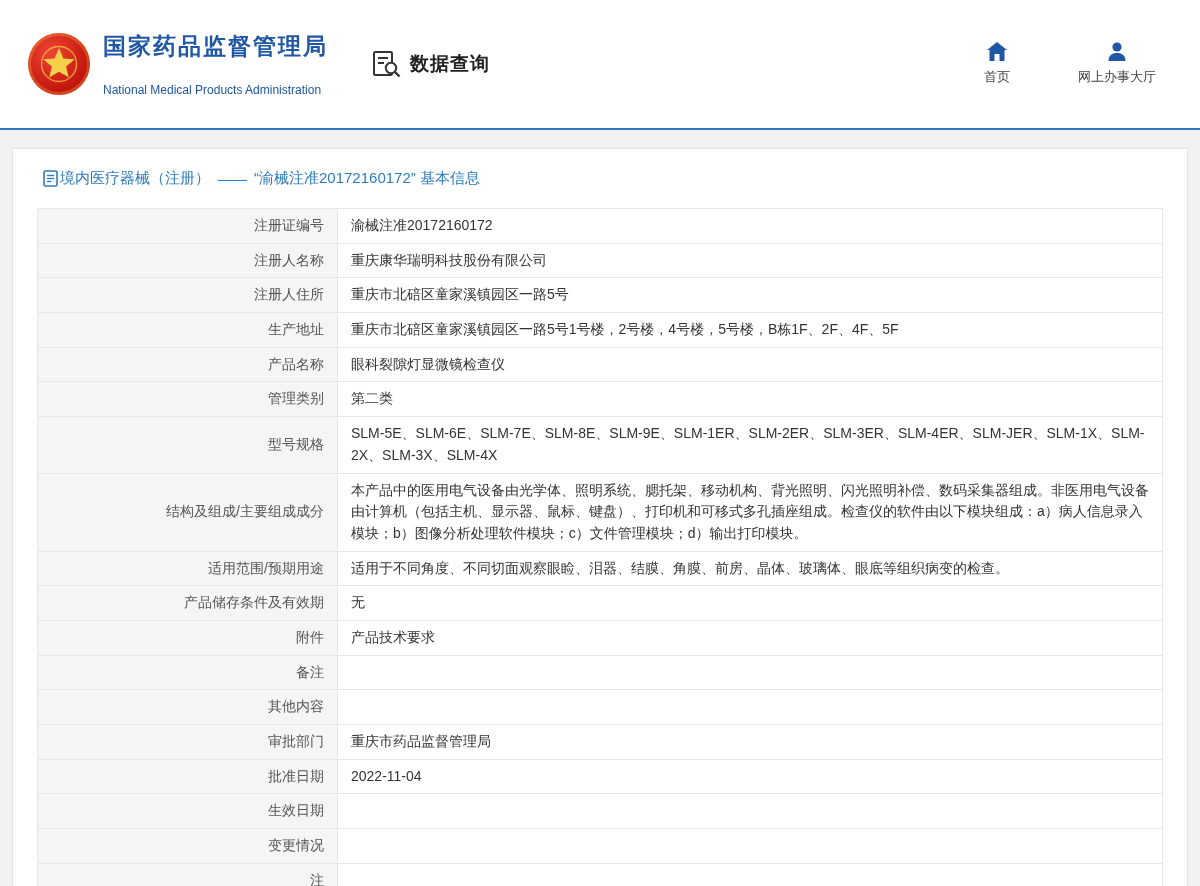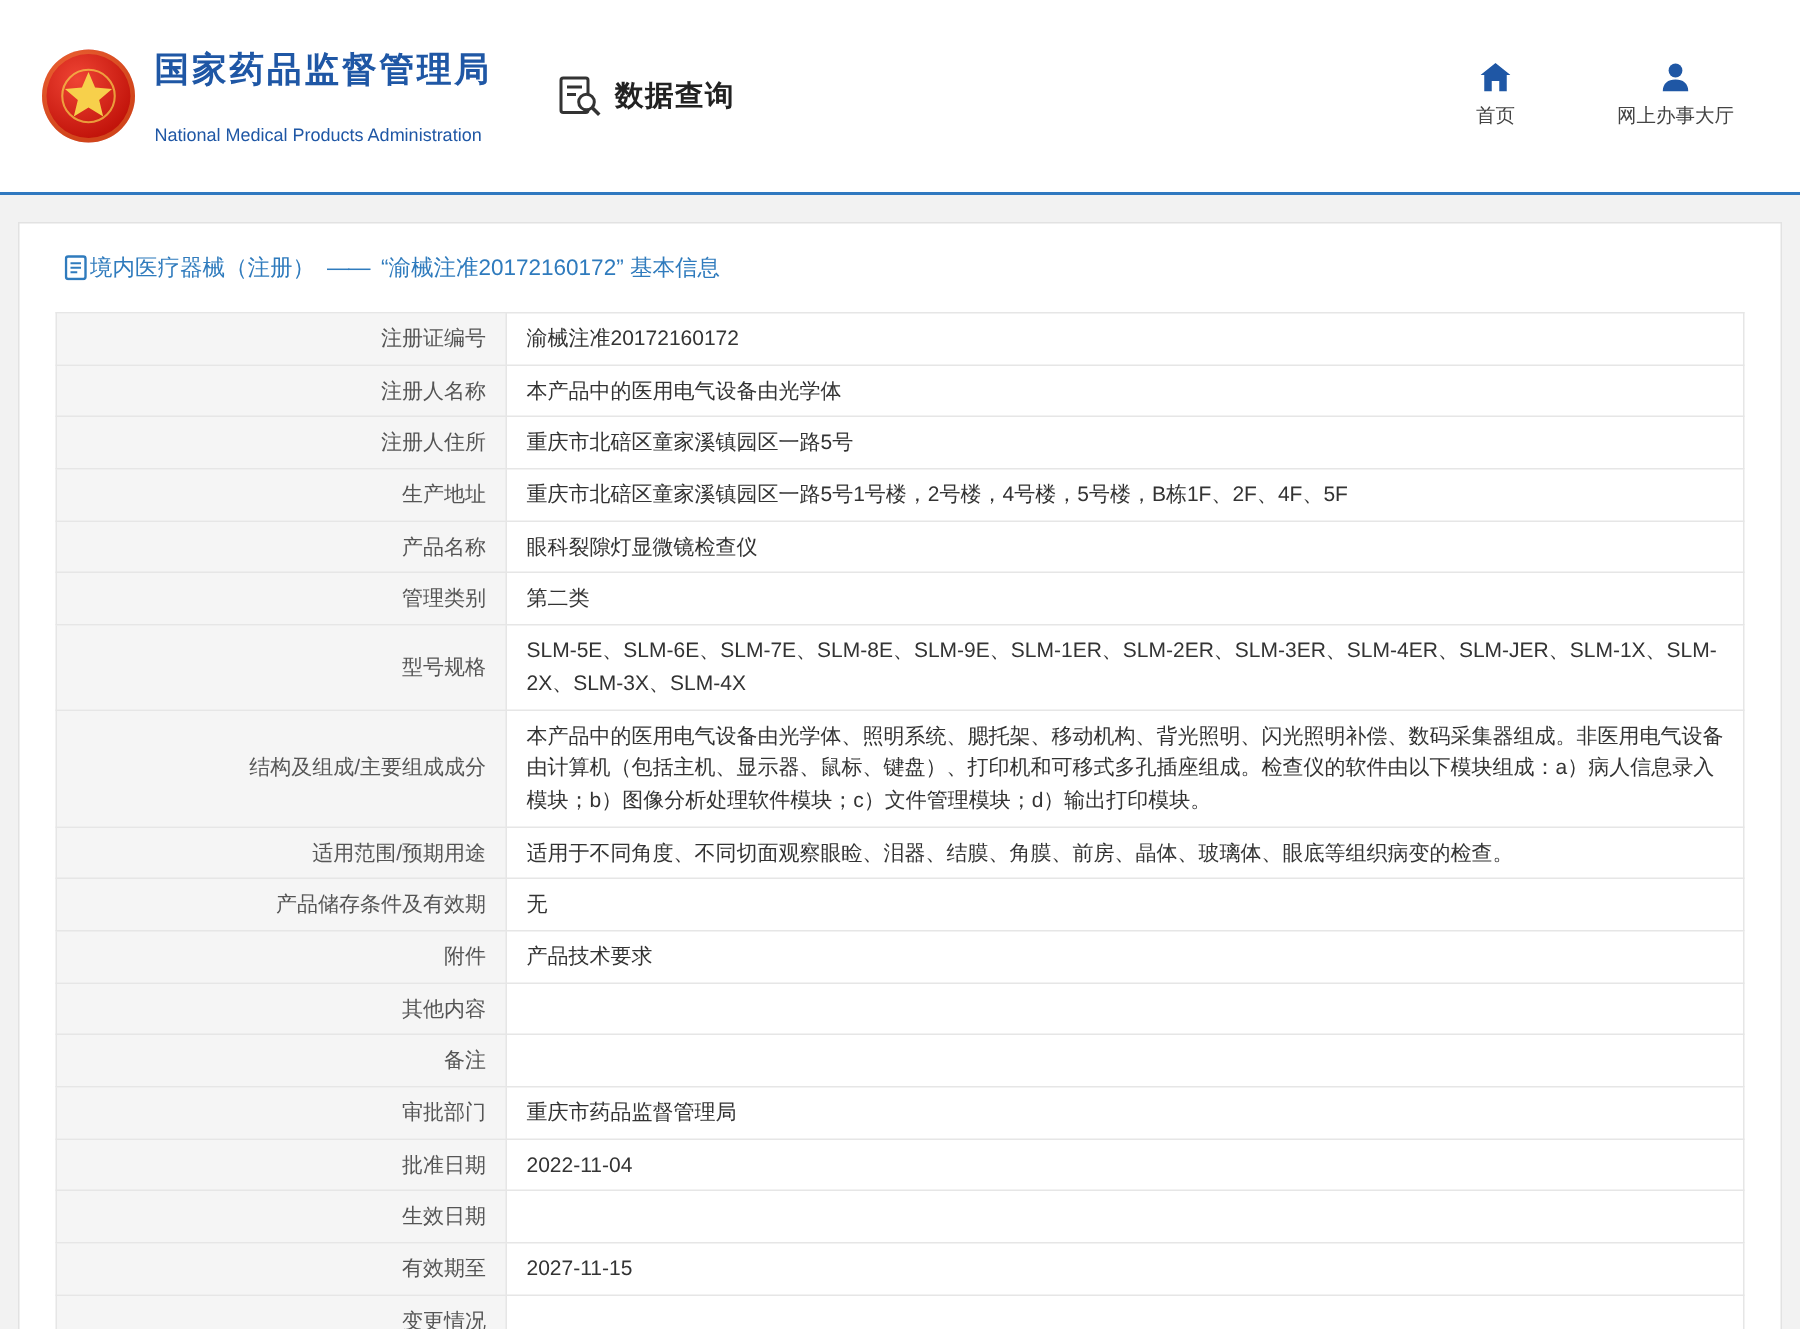--- a/index.html
+++ b/index.html
@@ -143,21 +143,21 @@
     </div>
 
     <table class="info-table">
       <tbody>
           <tr>
             <td class="label-cell">注册证编号</td>
             <td class="value-cell">渝械注准20172160172</td>
           </tr>
           <tr>
             <td class="label-cell">注册人名称</td>
-            <td class="value-cell">本产品中的医用电气设备由光学体</td>
+            <td class="value-cell">重庆康华瑞明科技股份有限公司</td>
           </tr>
           <tr>
             <td class="label-cell">注册人住所</td>
             <td class="value-cell">重庆市北碚区童家溪镇园区一路5号</td>
           </tr>
           <tr>
             <td class="label-cell">生产地址</td>
             <td class="value-cell">重庆市北碚区童家溪镇园区一路5号1号楼，2号楼，4号楼，5号楼，B栋1F、2F、4F、5F</td>
           </tr>
           <tr>
@@ -182,42 +182,38 @@
           </tr>
           <tr>
             <td class="label-cell">产品储存条件及有效期</td>
             <td class="value-cell">无</td>
           </tr>
           <tr>
             <td class="label-cell">附件</td>
             <td class="value-cell">产品技术要求</td>
           </tr>
           <tr>
+            <td class="label-cell">备注</td>
+            <td class="value-cell"></td>
+          </tr>
+          <tr>
             <td class="label-cell">其他内容</td>
-            <td class="value-cell"></td>
-          </tr>
-          <tr>
-            <td class="label-cell">备注</td>
             <td class="value-cell"></td>
           </tr>
           <tr>
             <td class="label-cell">审批部门</td>
             <td class="value-cell">重庆市药品监督管理局</td>
           </tr>
           <tr>
             <td class="label-cell">批准日期</td>
             <td class="value-cell">2022-11-04</td>
           </tr>
           <tr>
             <td class="label-cell">生效日期</td>
             <td class="value-cell"></td>
-          </tr>
-          <tr>
-            <td class="label-cell">有效期至</td>
-            <td class="value-cell">2027-11-15</td>
           </tr>
           <tr>
             <td class="label-cell">变更情况</td>
             <td class="value-cell"></td>
           </tr>
           <tr>
             <td class="label-cell">注</td>
             <td class="value-cell"></td>
           </tr>
         </tbody>

